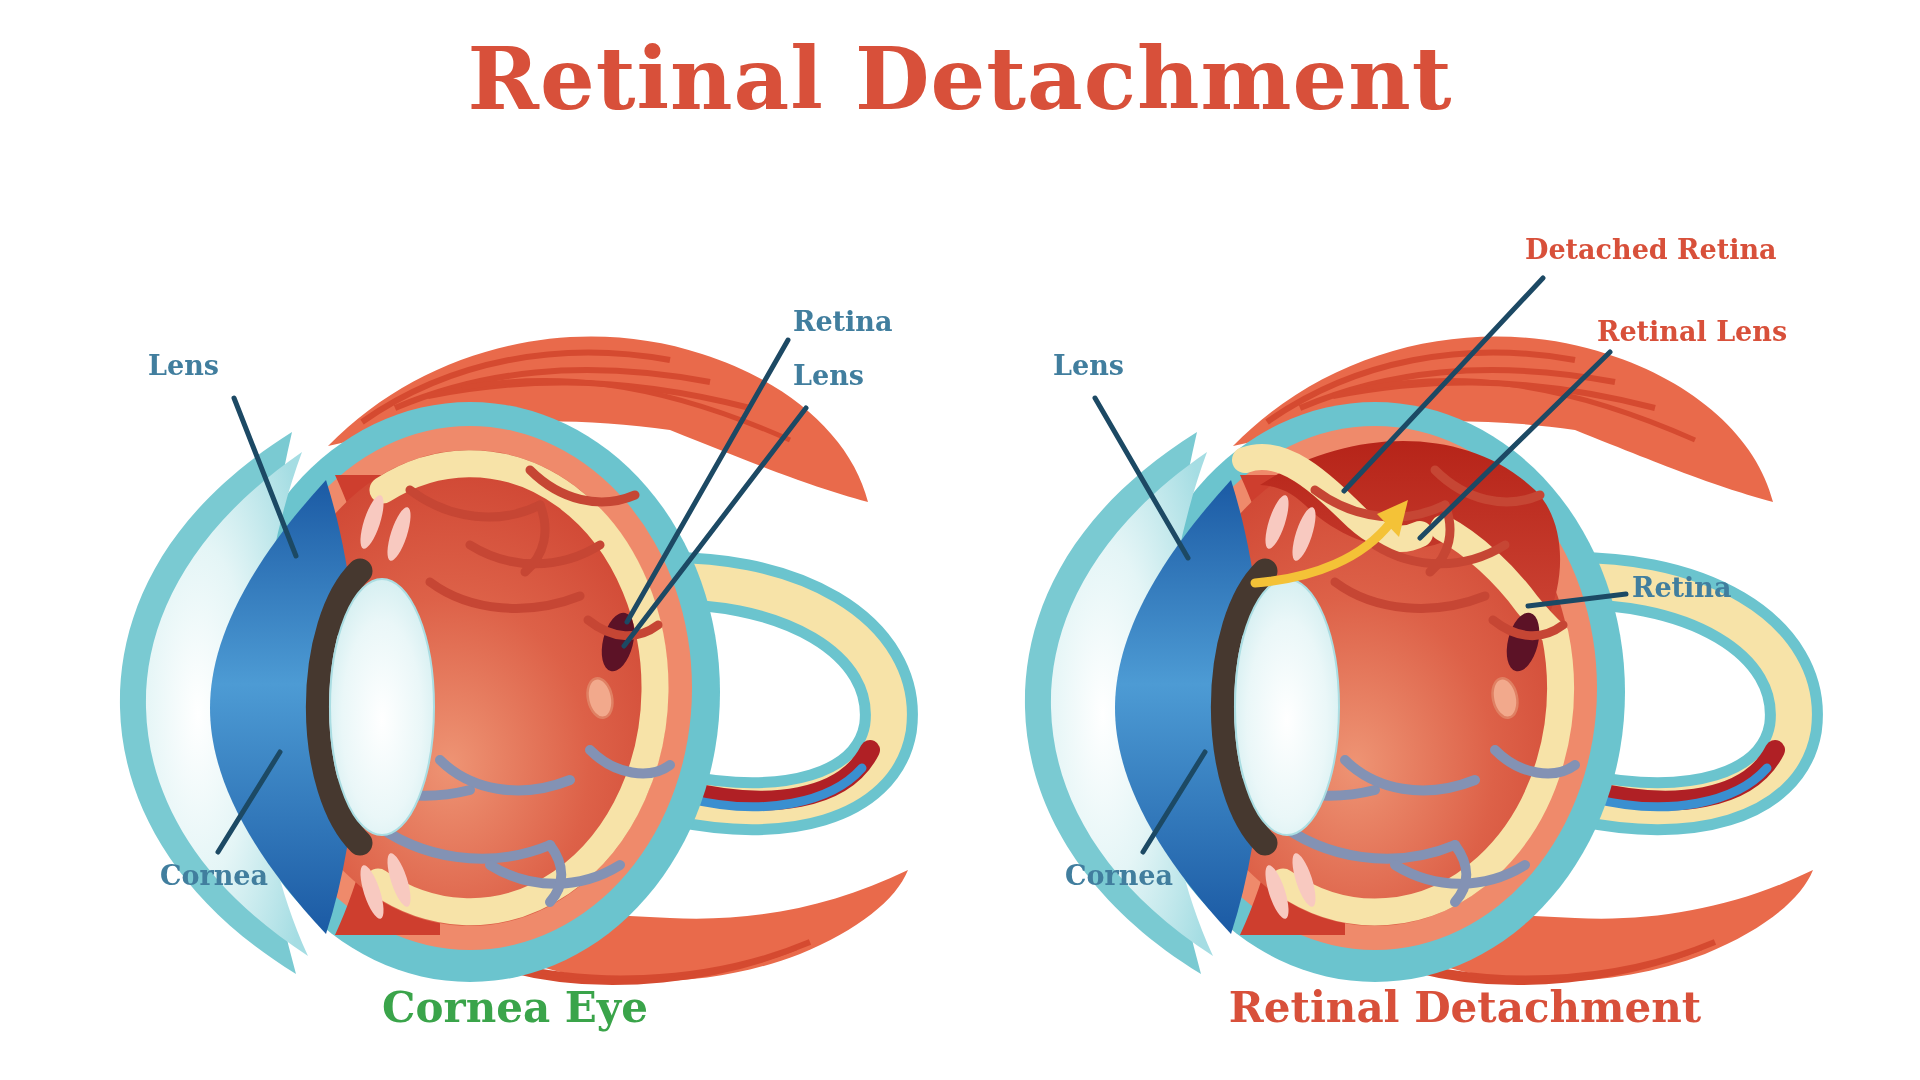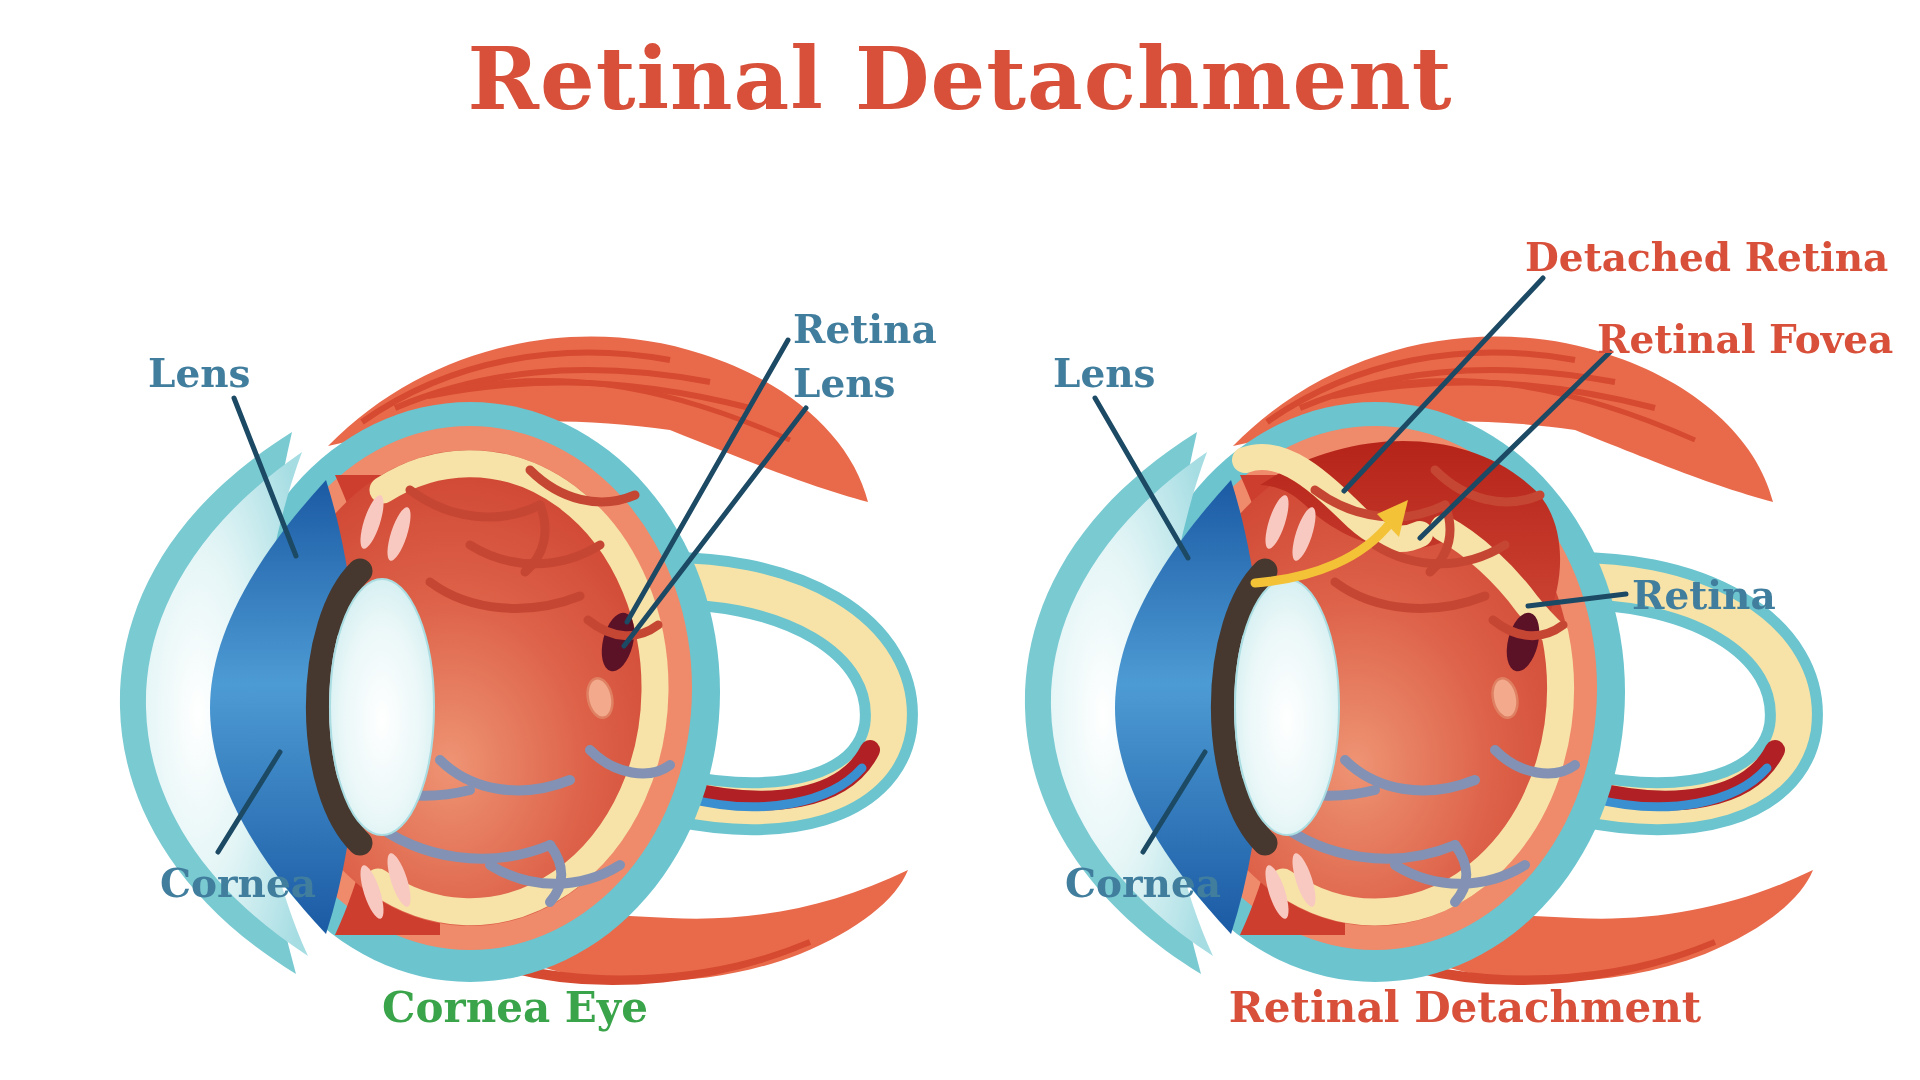--- a/index.html
+++ b/index.html
@@ -1,20 +1,20 @@
 <!DOCTYPE html>
 <html><head>
 <meta charset="utf-8">
 <style>
   html,body{margin:0;padding:0;background:#ffffff;}
   .stage{position:relative;width:1920px;height:1080px;background:#ffffff;overflow:hidden;
          font-family:"DejaVu Serif","Liberation Serif",serif;}
   .title{position:absolute;left:0;top:28px;width:1920px;text-align:center;
          font-size:86px;font-weight:bold;color:#d8503a;letter-spacing:1px;}
-  .lbl{position:absolute;font-weight:bold;font-size:39px;color:#417e9e;white-space:nowrap;}
+  .lbl{position:absolute;font-weight:bold;font-size:27px;color:#417e9e;white-space:nowrap;}
   .lbl.red{color:#d8503a;}
   .caption{position:absolute;font-weight:bold;font-size:42px;text-align:center;white-space:nowrap;}
   .caption.green{color:#3aa44a;}
   .caption.red{color:#d8503a;}
   svg{position:absolute;left:0;top:0;}
 </style>
 </head>
 <body>
 
 <div class="stage">
@@ -159,19 +159,19 @@
 
   <div class="title">Retinal Detachment</div>
 
   <div class="lbl" style="left:148px;top:350px;">Lens</div>
   <div class="lbl" style="left:793px;top:306px;">Retina</div>
   <div class="lbl" style="left:793px;top:360px;">Lens</div>
   <div class="lbl" style="left:160px;top:860px;">Cornea</div>
 
   <div class="lbl" style="left:1053px;top:350px;">Lens</div>
   <div class="lbl red" style="left:1525px;top:234px;">Detached Retina</div>
-  <div class="lbl red" style="left:1597px;top:316px;">Retinal Fovea</div>
+  <div class="lbl red" style="left:1597px;top:316px;">Retinal Lens</div>
   <div class="lbl" style="left:1632px;top:572px;">Retina</div>
   <div class="lbl" style="left:1065px;top:860px;">Cornea</div>
 
   <div class="caption green" style="left:305px;top:983px;width:420px;">Cornea Eye</div>
   <div class="caption red" style="left:1165px;top:983px;width:600px;">Retinal Detachment</div>
 </div>
 
 </body></html>

